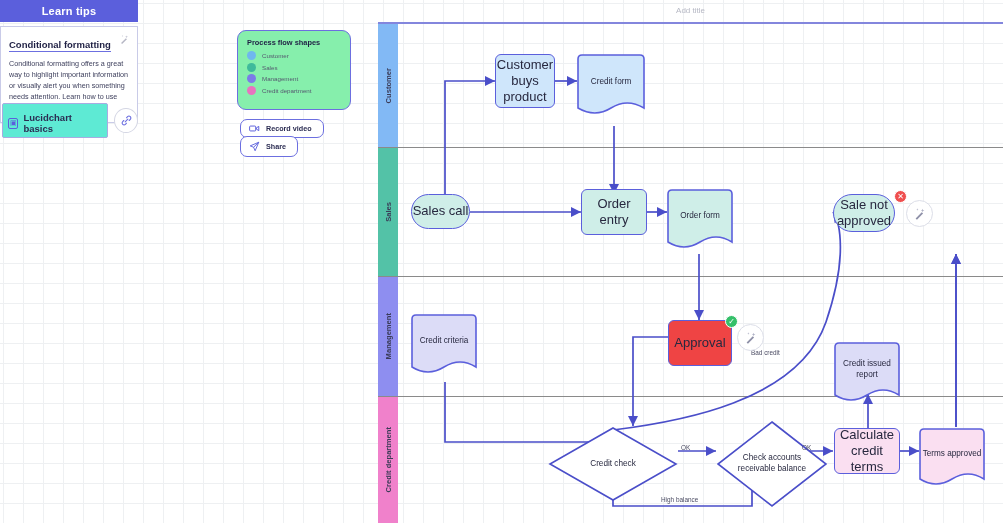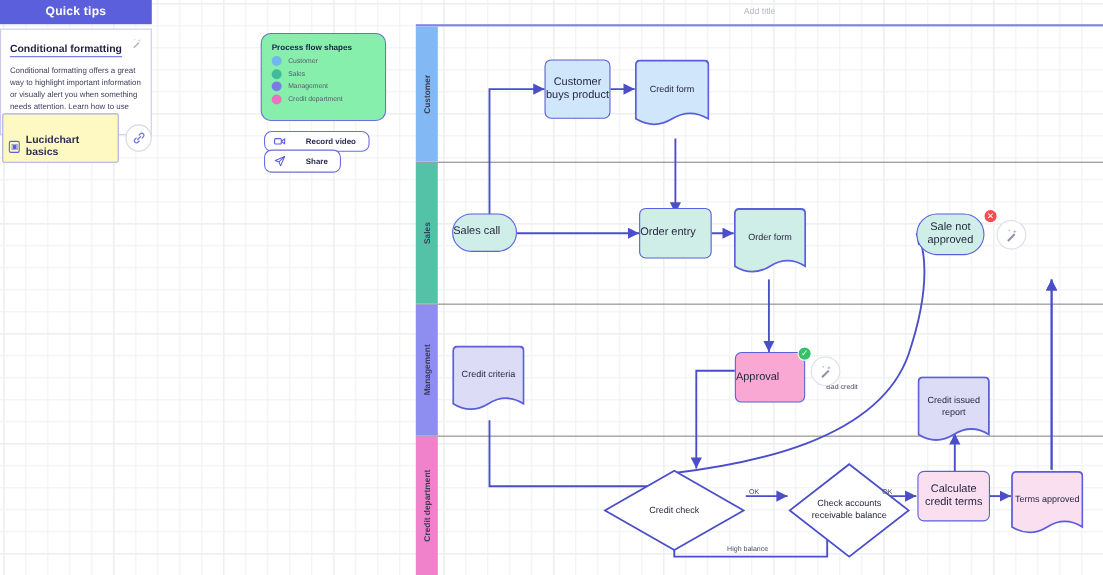--- a/index.html
+++ b/index.html
@@ -39,22 +39,22 @@
     font-size: 9.5px; font-weight: bold; color: #1f2044;
     border-bottom: 1.5px solid #6c6fe0; display: inline-block;
     padding-bottom: 1px; margin-bottom: 6px;
   }
   .qt-body { font-size: 7.2px; line-height: 1.55; color: #3d3f5c; }
   .qt-body a { color: #4a4ccf; text-decoration: underline; }
   .qt-wand { position: absolute; right: 7px; top: 7px; font-size: 9px; opacity: .55; }
   #lucid-basics-row { position: absolute; left: 2px; top: 103px; display: flex; align-items: center; }
   .lb-btn {
     display: flex; align-items: center; gap: 5px;
-    background: #fef9c3; border: 1px solid #a9abe2;
-    padding: 18px 8px 3px 5px; border-radius: 2px;
+    background: #5eead4; border: 1px solid #a9abe2;
+    padding: 8px 8px 3px 5px; border-radius: 2px;
   }
   .lb-btn .glyph {
     width: 11px; height: 11px; border: 1px solid #5b5fdc; border-radius: 2px;
     display: flex; align-items: center; justify-content: center;
     font-size: 7px; color: #5b5fdc;
   }
   .lb-btn .txt { font-size: 9.5px; font-weight: bold; color: #2b2c52; }
   .link-chip {
     width: 25px; height: 25px; margin-left: 6px; border-radius: 50%;
     border: 1px solid #d4d6e4; background: #fff;
@@ -67,21 +67,21 @@
     position: absolute; left: 237px; top: 30px; width: 114px; height: 80px;
     background: #86efac; border: 1.6px solid #6c6fe0; border-radius: 9px;
     padding: 7px 9px;
   }
   .lg-title { font-size: 7.4px; font-weight: bold; color: #1f2044; margin-bottom: 4px; }
   .lg-row { display: flex; align-items: center; gap: 6px; margin-bottom: 2.5px; }
   .lg-dot { width: 9px; height: 9px; border-radius: 50%; flex: none; }
   .lg-label { font-size: 6.2px; color: #55586f; }
 
   .pill-btn {
-    position: absolute; display: flex; align-items: center; gap: 18px;
+    position: absolute; display: flex; align-items: center; gap: 6px;
     background: #fff; border: 1.5px solid #6c6fe0; border-radius: 7px;
     padding: 4px 11px 4px 8px;
   }
   .pill-btn .txt { font-size: 7.2px; color: #2b2c52; font-weight: bold; }
   .pill-btn .ic { color: #5b5fdc; display: flex; }
   #record-video-btn { left: 240px; top: 119px; }
   #share-btn { left: 240px; top: 136px; justify-content: center; }
 
   
   #diagram { position: absolute; left: 378px; top: 22px; width: 625px; height: 501px; border-radius: 31px; }
@@ -97,42 +97,42 @@
     display: flex; align-items: center; justify-content: center;
   }
   .lane-head span {
     writing-mode: vertical-rl; transform: rotate(180deg);
     font-size: 7.6px; font-weight: bold; color: #3a3b57; white-space: nowrap;
   }
   .lane-body { position: absolute; left: 20px; top: 0; right: 0; height: 100%; }
 
   
   .node {
-    position: absolute; display: flex; align-items: center; 
-    text-align: center; font-size: 10px; color: #27283f; line-height: 1.25;
+    position: absolute; display: flex; align-items: center; justify-content: center;
+    text-align: center; font-size: 13px; color: #27283f; line-height: 1.25;
     border: 1.4px solid #5b5fdc; z-index: 4;
   }
   .n-rect { border-radius: 6px; }
   .n-pill { border-radius: 999px; }
   .doc { position: absolute; z-index: 4; }
   .doc svg { position: absolute; inset: 0; }
   .doc .doc-txt {
     position: absolute; inset: 0; display: flex; align-items: center; justify-content: center;
     text-align: center; font-size: 8.2px; color: #27283f; line-height: 1.25; padding-bottom: 7px;
   }
   .diamond { position: absolute; z-index: 4; }
   .diamond svg { position: absolute; inset: 0; }
   .diamond .dm-txt {
     position: absolute; inset: 0; display: flex; align-items: center; justify-content: center;
     text-align: center; font-size: 8.2px; color: #27283f; line-height: 1.3;
   }
 
   .fill-customer { background: #cfe6fb; }
   .fill-sales { background: #cfeee8; }
-  .fill-mgmt { background: #f9a8d4; }
+  .fill-mgmt { background: #ef4444; }
   .fill-credit { background: #fadff1; }
 
   
   #edges { position: absolute; left: 0; top: 0; width: 625px; height: 501px; z-index: 2; pointer-events: none; }
   .edge-label {
     position: absolute; font-size: 6.4px; color: #4b4c63; z-index: 5;
     background: transparent; white-space: nowrap;
   }
 
   
@@ -150,21 +150,21 @@
   }
 </style>
 </head>
 <body>
 
 <div id="stage">
 
   <div id="canvas-grid"></div>
 
   <div id="quick-tips">
-    <div class="qt-header">Quick tips</div>
+    <div class="qt-header">Learn tips</div>
     <div class="qt-card">
       <div class="qt-wand">
         <svg width="11" height="11" viewBox="0 0 16 16">
             <path d="M3 13l7-7 1.5 1.5-7 7z" fill="#7a7c95"></path>
             <path d="M11 2l.5 1.4L13 4l-1.5.6L11 6l-.6-1.4L9 4l1.4-.6z" fill="#9b9db5"></path>
             <path d="M5 1.5l.35 1 1 .35-1 .35-.35 1-.35-1-1-.35 1-.35z" fill="#9b9db5"></path>
           </svg>
       </div>
       <div class="qt-title">Conditional formatting</div>
       <div class="qt-body"><span>Conditional formatting offers a great way to highlight important information or visually alert you when something needs attention. Learn how to use Conditional Formatting </span><a href="#">here</a><span>.</span></div>

